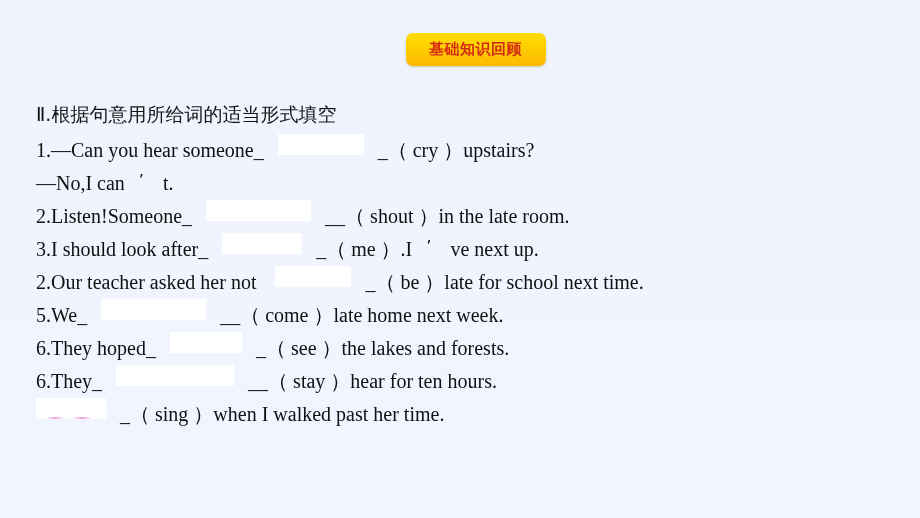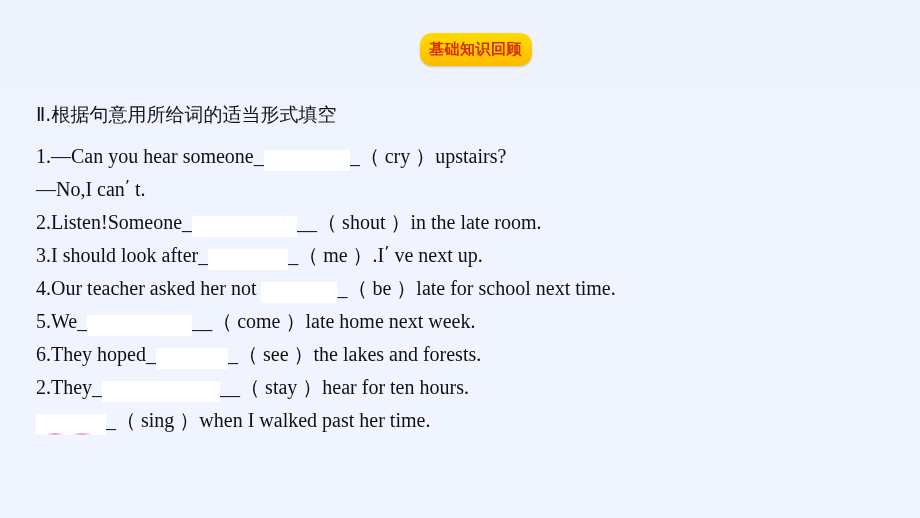--- a/index.html
+++ b/index.html
@@ -24,23 +24,23 @@
   
   .badge-row {
     position: absolute;
     left: 0;
     top: 33px;
     width: 920px;
     display: flex;
     justify-content: center;
   }
   .badge {
-    width: 112px;
+    width: 140px;
     height: 33px;
-    border-radius: 12px;
+    border-radius: 7px;
     background: linear-gradient(180deg, #ffd900 0%, #ffd400 30%, #fec800 60%, #fcb900 100%);
     box-shadow: 0 1px 2px rgba(120, 90, 0, 0.30);
     display: flex;
     align-items: center;
     justify-content: center;
     box-sizing: border-box;
     margin-left: 31px;
   }
   .badge-text {
     font-family: "DejaVu Sans", sans-serif;
@@ -59,32 +59,33 @@
     top: 100px;
     width: 860px;
   }
 
   .section-title {
     font-family: "DejaVu Sans", sans-serif;
     font-size: 19px;
     color: #131313;
     line-height: 28px;
     white-space: nowrap;
-    margin-bottom: 12px;
+    margin-bottom: 6px;
   }
 
   .q-line {
     font-family: "Liberation Serif", serif;
     font-size: 20px;
     color: #101010;
     line-height: 33px;
     height: 33px;
     white-space: nowrap;
     display: flex;
-    align-items: flex-end;
+    align-items: flex-start;
+    gap: 14px;
   }
 
   .seg {
     display: inline-block;
     white-space: pre;
   }
 
   
   .blank {
     display: inline-block;
@@ -152,39 +153,39 @@
 
     <div class="q-line">
       <span class="seg">3.I should look after_</span>
       <span class="blank" style="width:80px"></span>
       <span class="seg">_（ me ）.I</span>
       <span class="apos">’</span>
       <span class="seg"> ve next up.</span>
     </div>
 
     <div class="q-line">
-      <span class="seg">4.Our teacher asked her not </span>
+      <span class="seg">2.Our teacher asked her not </span>
       <span class="blank" style="width:76px"></span>
       <span class="seg">_（ be ）late for school next time.</span>
     </div>
 
     <div class="q-line">
       <span class="seg">5.We_</span>
       <span class="blank" style="width:105px"></span>
       <span class="seg">__（ come ）late home next week.</span>
     </div>
 
     <div class="q-line">
       <span class="seg">6.They hoped_</span>
       <span class="blank" style="width:72px"></span>
       <span class="seg">_（ see ）the lakes and forests.</span>
     </div>
 
     <div class="q-line">
-      <span class="seg">2.They_</span>
+      <span class="seg">6.They_</span>
       <span class="blank" style="width:118px"></span>
       <span class="seg">__（ stay ）hear for ten hours.</span>
     </div>
 
     <div class="q-line">
       <span class="blank tinted" style="width:70px"></span>
       <span class="seg">_（ sing ）when I walked past her time.</span>
     </div>
 
   </div>

